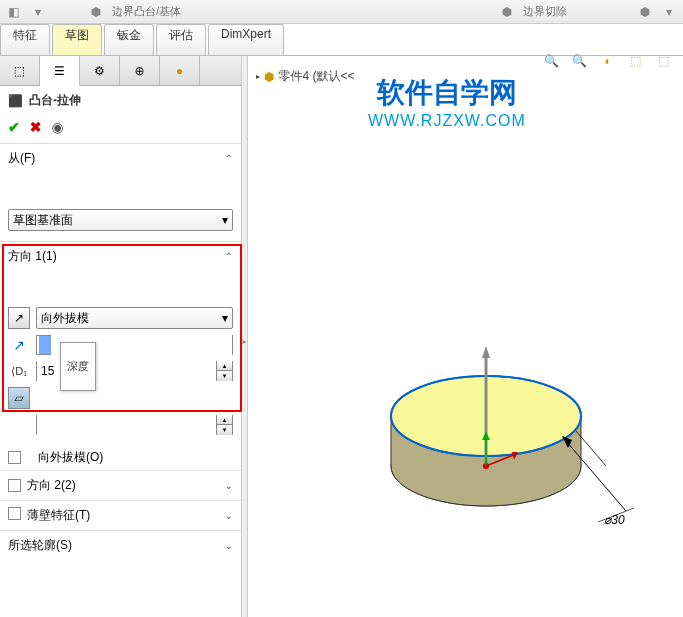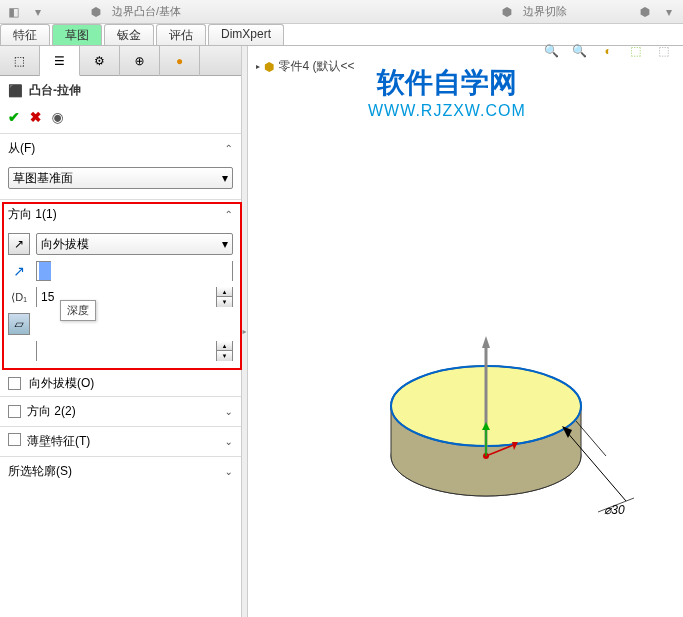--- a/index.html
+++ b/index.html
@@ -1,48 +1,48 @@
 <!DOCTYPE html>
 <html><head>
 <meta charset="utf-8">
 <style>
 *{box-sizing:border-box;margin:0;padding:0;font-family:"Microsoft YaHei",SimSun,sans-serif;font-size:12px;}
 body{background:#fff;width:683px;height:617px;overflow:hidden;}
 .toolbar-top{height:24px;background:linear-gradient(#f5f5f5,#e8e8e8);border-bottom:1px solid #ccc;display:flex;align-items:center;padding:0 4px;gap:4px;}
 .toolbar-top .tbtn{width:20px;height:18px;display:flex;align-items:center;justify-content:center;color:#888;cursor:pointer;}
 .lbl{color:#777;font-size:11px;margin-left:2px;}
-.tabs{height:22px;background:#fff;display:flex;border-bottom:1px solid #bbb;}
+.tabs{height:32px;background:#fff;display:flex;border-bottom:1px solid #bbb;}
 .tab{padding:2px 12px;border:1px solid #bbb;border-bottom:none;background:linear-gradient(#fff,#eee);border-radius:3px 3px 0 0;margin-right:2px;cursor:pointer;color:#333;}
-.tab.active{background:#86efac;}
+.tab.active{background:#fef9c3;}
 .main{display:flex;height:571px;}
 .panel{width:242px;border-right:1px solid #ccc;background:#fff;display:flex;flex-direction:column;}
 .panel-tabs{height:30px;background:linear-gradient(#f0f0f0,#ddd);display:flex;border-bottom:1px solid #aaa;}
 .ptab{width:40px;height:30px;border-right:1px solid #bbb;display:flex;align-items:center;justify-content:center;cursor:pointer;}
 .ptab.sel{background:#fff;border-bottom:1px solid #fff;margin-bottom:-1px;}
 .feature-title{padding:6px 8px;display:flex;align-items:center;gap:6px;color:#333;font-weight:bold;}
 .feature-actions{padding:4px 8px 8px;display:flex;align-items:center;gap:10px;}
 .feature-actions span{cursor:pointer;font-size:14px;}
 .chk{color:#0a0;font-weight:bold;}
 .xbtn{color:#c00;font-weight:bold;}
 .eye{color:#555;}
 .section{border-top:1px solid #ddd;position:relative;}
 .sec-head{padding:6px 8px;display:flex;align-items:center;justify-content:space-between;cursor:pointer;}
 .caret{font-size:10px;color:#555;}
-.sec-body{padding:4px 8px;}
+.sec-body{padding:4px 8px;margin-top:32px;}
 .combo{width:100%;height:22px;background:linear-gradient(#fff,#eee);border:1px solid #888;border-radius:2px;padding:0 4px;display:flex;align-items:center;justify-content:space-between;cursor:pointer;margin-bottom:6px;}
 .row{display:flex;align-items:center;gap:6px;margin-bottom:6px;}
 .icon-btn{width:22px;height:22px;border:1px solid #888;background:linear-gradient(#fff,#ddd);display:flex;align-items:center;justify-content:center;cursor:pointer;}
 .input-wrap{flex:1;height:20px;border:1px solid #888;background:#fff;display:flex;align-items:center;}
 .input-wrap input{flex:1;border:none;outline:none;padding:0 4px;height:20px;}
 .spinner{width:16px;display:flex;flex-direction:column;border-left:1px solid #888;}
 .spinner div{height:10px;font-size:7px;text-align:center;cursor:pointer;background:linear-gradient(#fff,#ddd);line-height:10px;}
 .spinner div:first-child{border-bottom:1px solid #888;}
 .redbox{border:2px solid #e00;position:absolute;left:2px;right:-1px;pointer-events:none;}
-.depth-tip{position:absolute;background:#fff;border:1px solid #999;padding:2px 6px;font-size:11px;color:#333;box-shadow:1px 1px 3px rgba(0,0,0,.2);}
-.checkbox-row{padding:4px 8px;display:flex;align-items:center;gap:8px;}
+.depth-tip{position:absolute;background:#fff;border:1px solid #999;padding:16px 6px;font-size:11px;color:#333;box-shadow:1px 1px 3px rgba(0,0,0,.2);}
+.checkbox-row{padding:4px 8px;display:flex;align-items:center;gap:17px;}
 .checkbox-row .box{width:13px;height:13px;border:1px solid #888;background:#fff;}
 .viewport{flex:1;background:#fff;position:relative;}
 .vp-top{position:absolute;top:12px;left:8px;display:flex;align-items:center;gap:4px;color:#444;}
 .watermark{position:absolute;top:18px;left:120px;text-align:center;}
 .watermark .cn{font-size:28px;font-weight:bold;color:#0066cc;font-family:"Microsoft YaHei";}
 .watermark .en{font-size:16px;color:#0099dd;letter-spacing:1px;}
 .vp-icons{position:absolute;top:-6px;right:8px;display:flex;gap:6px;}
 .vp-icons .vi{width:22px;height:22px;display:flex;align-items:center;justify-content:center;color:#888;cursor:pointer;}
 .cylinder{position:absolute;left:128px;top:280px;}
 .expand-sep{width:6px;background:#eee;border-right:1px solid #ccc;display:flex;align-items:center;justify-content:center;color:#888;cursor:pointer;font-size:8px;}

